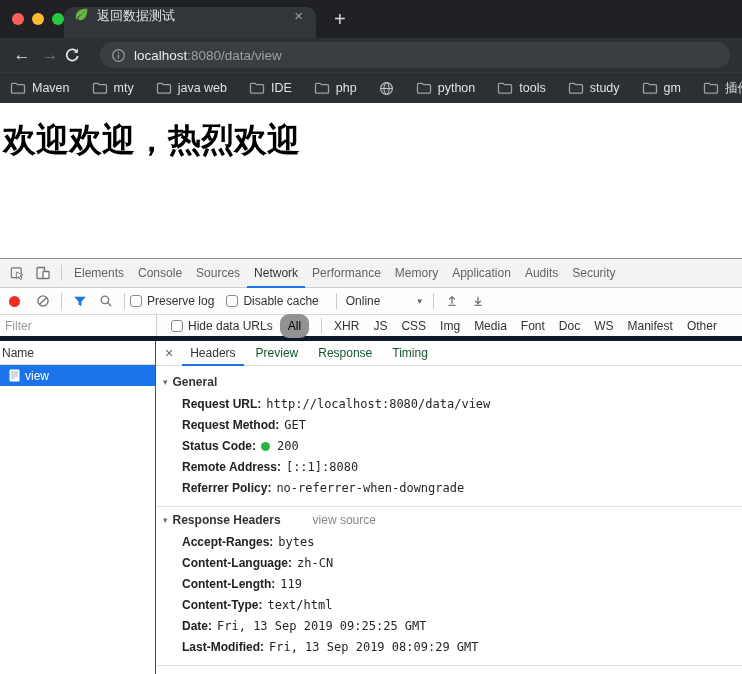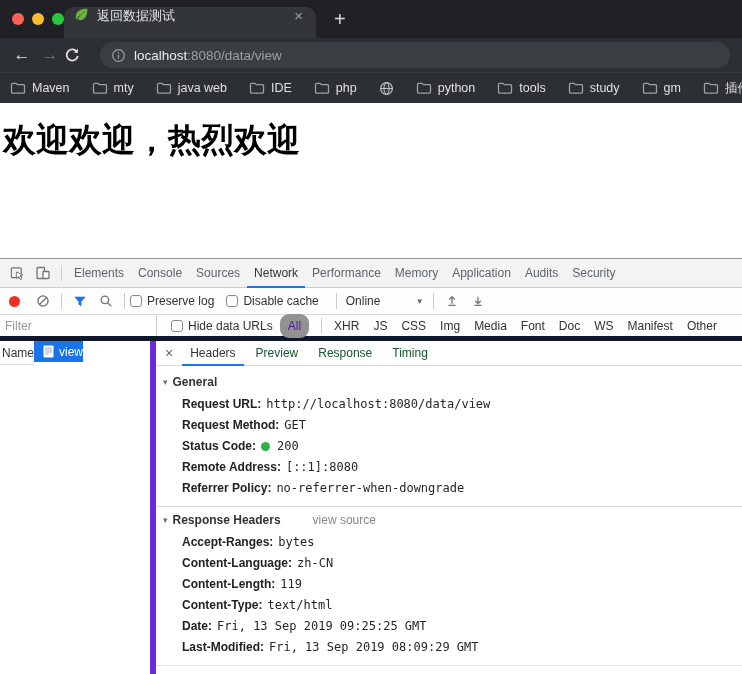--- a/index.html
+++ b/index.html
@@ -50,25 +50,25 @@
   .rec { width:11px; height:11px; border-radius:50%; background:#ee2e24; margin-right:10px; flex:none; }
   .chk { width:12px; height:12px; border:1px solid #8a8a8a; border-radius:3px; background:#fff; margin-right:5px; flex:none; }
   .ctl-label { margin-right:12px; white-space:nowrap; }
   .dropdown { display:flex; align-items:center; width:78px; justify-content:space-between; margin:0 4px; }
   .dd-caret { font-size:8px; color:#666; }
 
   .dt-filter { height:26px; background:#fdfdfd; border-bottom:5px solid #0f172a; display:flex; align-items:center; flex:none; }
   .filter-input { width:157px; height:100%; border:none; border-right:1px solid #ccc; background:#fff;
     padding-left:5px; font-size:12px; color:#333; outline:none; flex:none; }
   .filter-input::placeholder { color:#989898; }
-  .pill { background:#929292; color:#4c1d95; border-radius:9px; padding:5px 8px; margin:0 7px; }
+  .pill { background:#929292; color:#000000; border-radius:9px; padding:5px 8px; margin:0 7px; }
   .ftype { margin:0 7px; white-space:nowrap; }
 
   .dt-body { flex:1; display:flex; overflow:hidden; }
-  .dt-left { width:156px; border-right:6px solid #6d28d9; flex:none; display:flex; flex-direction:row; }
+  .dt-left { width:156px; border-right:1px solid #6d28d9; flex:none; display:flex; flex-direction:column; }
   .name-hdr { height:24px; line-height:24px; border-bottom:1px solid #dadada; padding-left:2px; color:#333; }
   .req-row { height:21px; background:#1a73e8; color:#fff; display:flex; align-items:center; padding-left:4px; }
   .req-row span { margin-left:5px; }
 
   .dt-right { flex:1; display:flex; flex-direction:column; overflow:hidden; }
   .detail-tabs { height:25px; border-bottom:1px solid #dadada; display:flex; align-items:center; flex:none; }
   .dclose { color:#5f6368; font-size:14px; padding:0 9px; }
   .d-tab { padding:0 8px; height:25px; line-height:25px; color:#14532d; margin-right:4px; }
   .d-tab.active { color:#333; box-shadow:inset 0 -2px 0 #1a73e8; }
 

